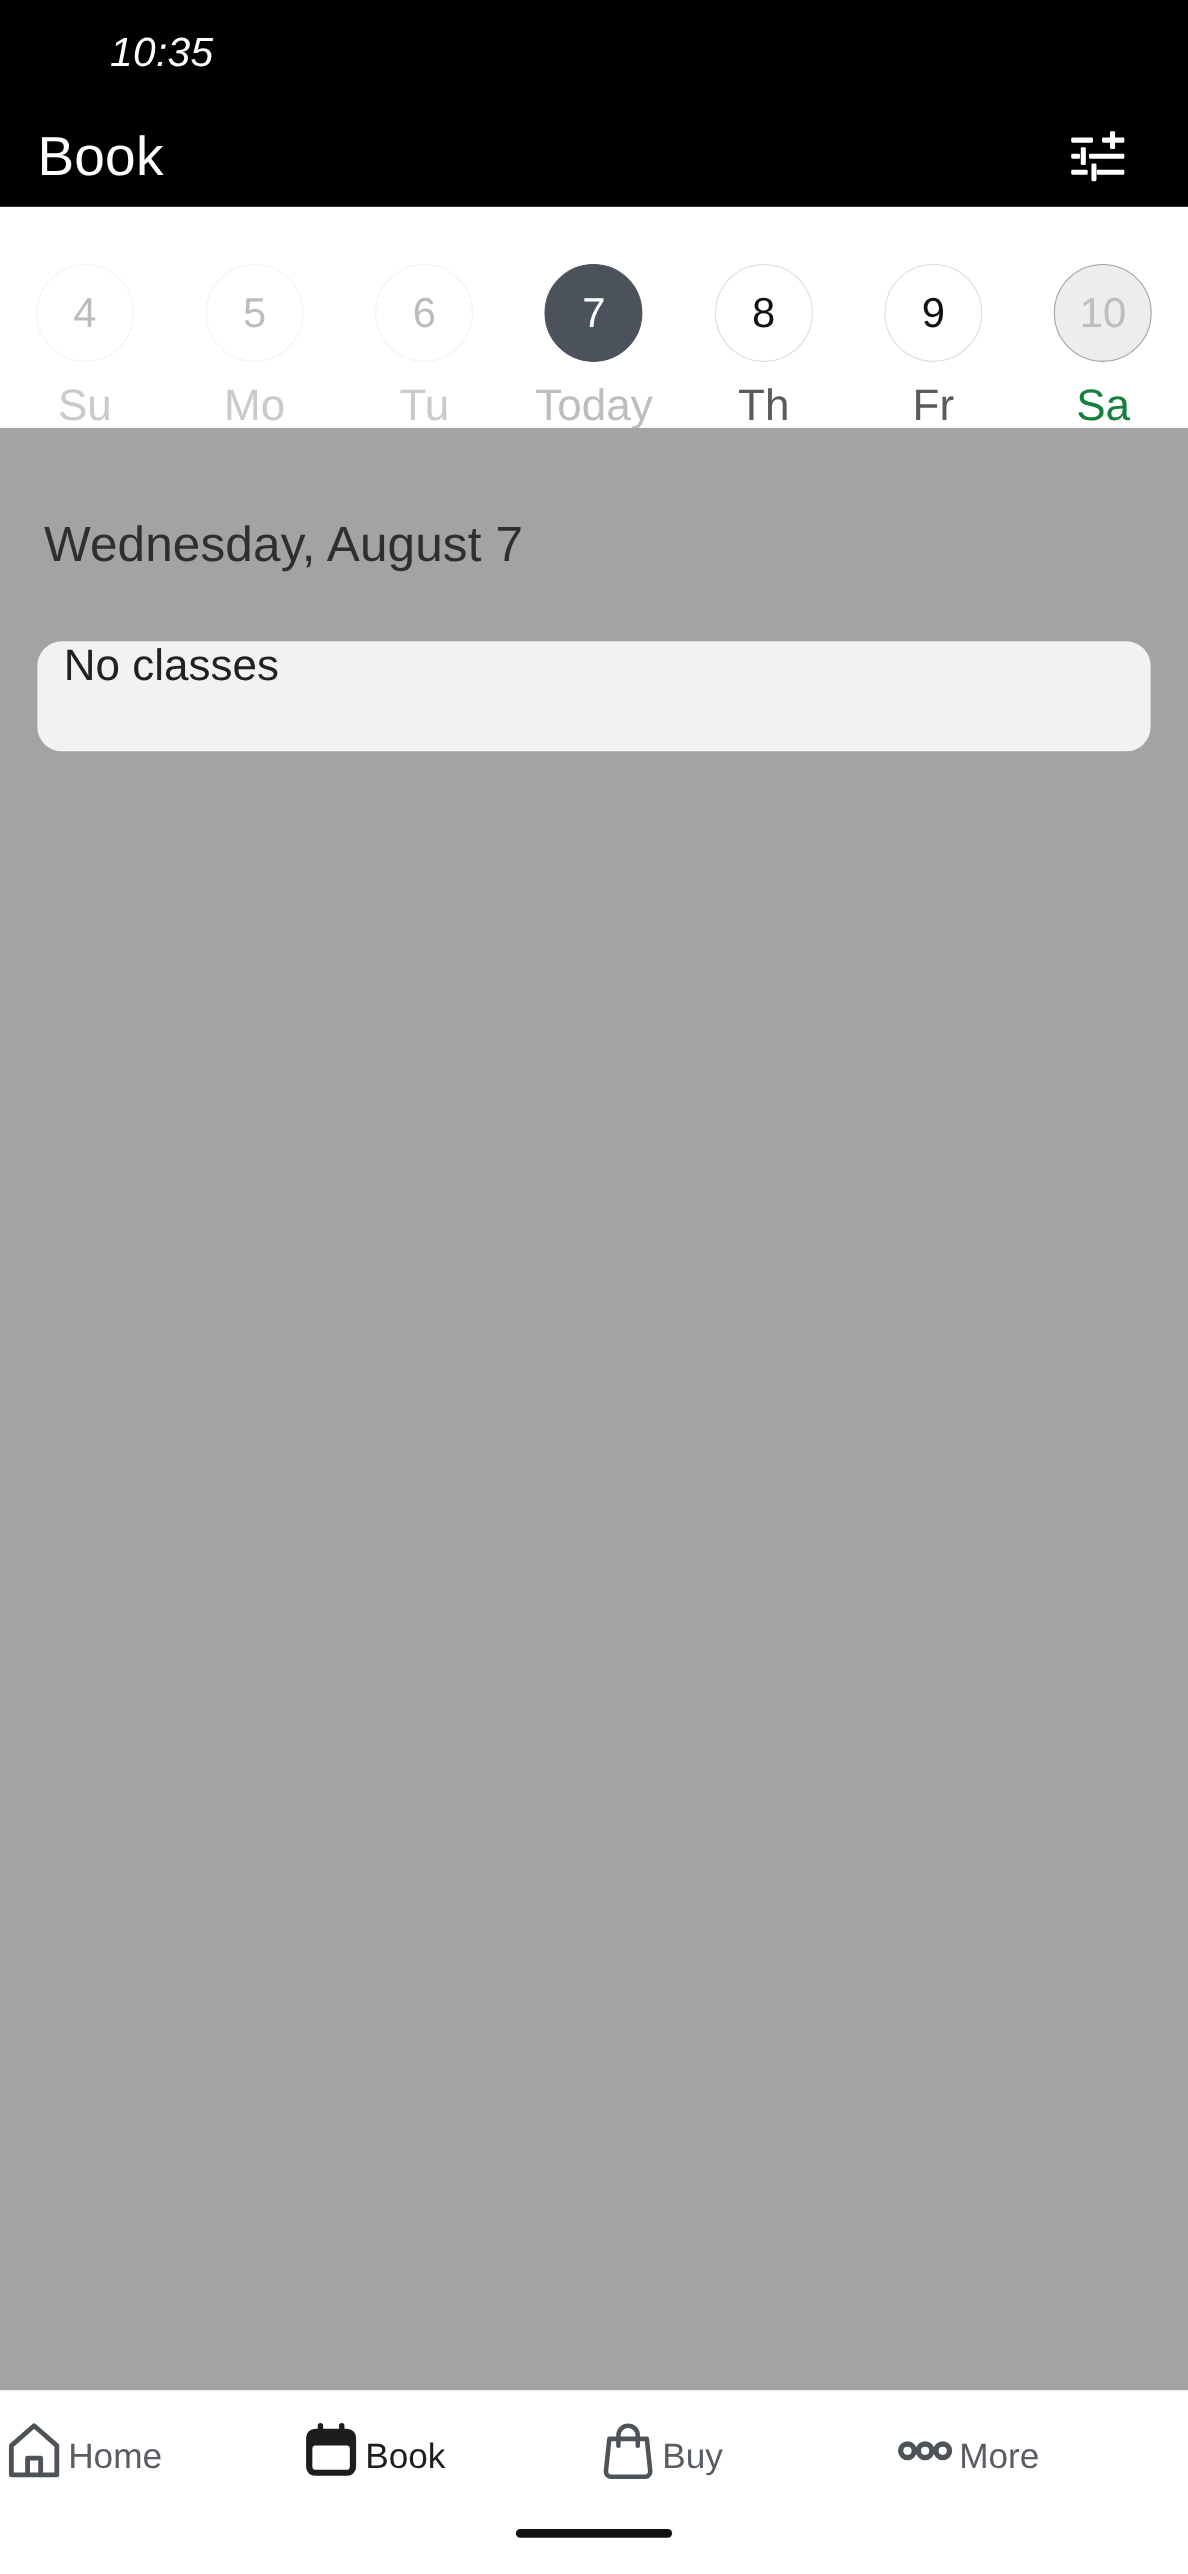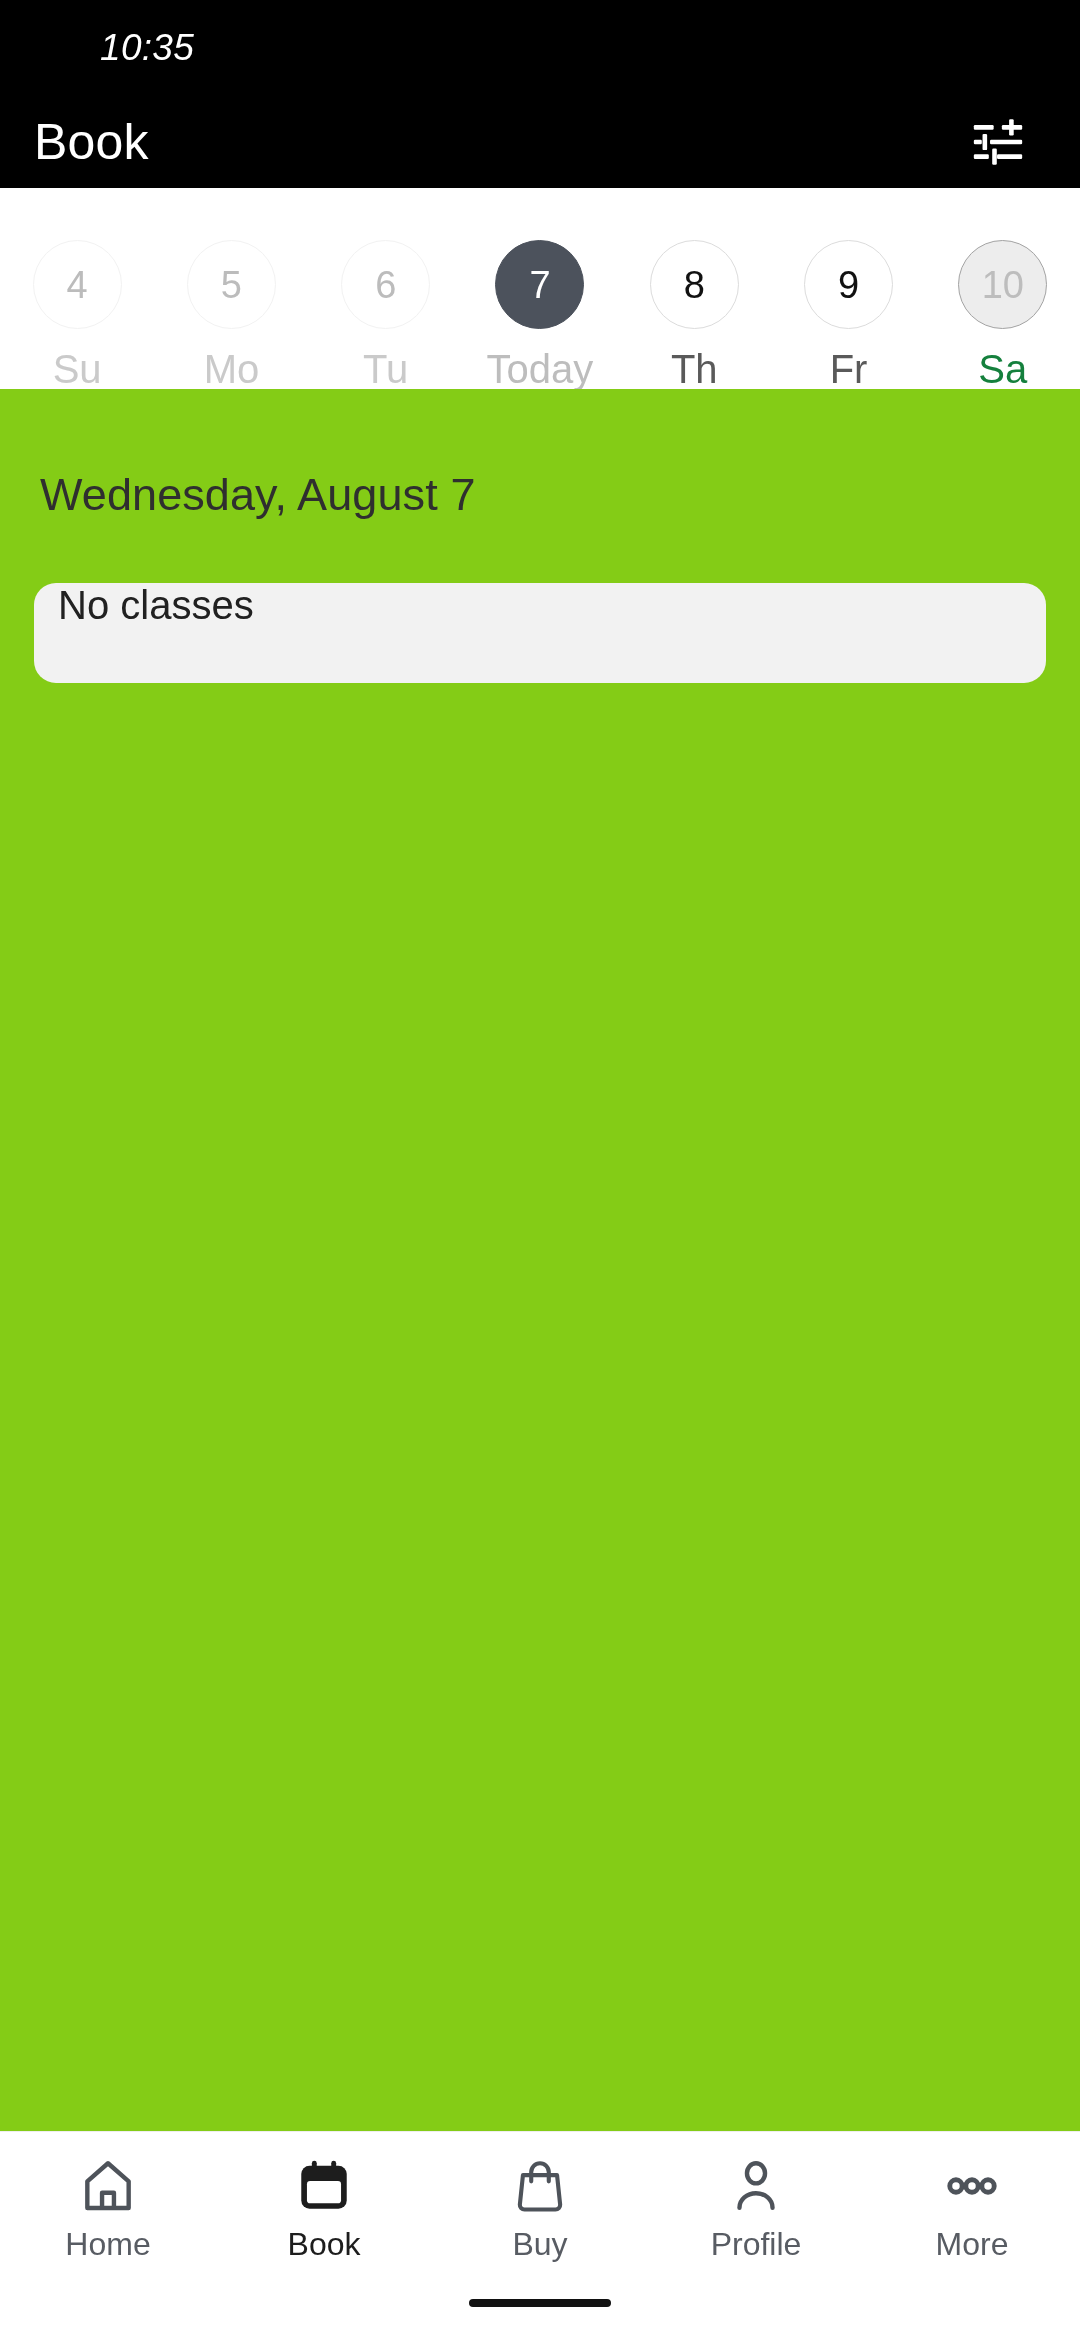--- a/index.html
+++ b/index.html
@@ -99,21 +99,21 @@
   }
   .daylabel.past { color:#cacaca; }
   .daylabel.today { color:#bdbdbd; }
   .daylabel.future { color:#5a5a5a; }
   .daylabel.disabled { color:#15803d; }
 
   
   .content {
     flex:1 1 auto;
     padding:0 34px;
-    background:#84cc16;
+    background:#a3a3a3;
     overflow:hidden;
   }
   .date-heading {
     margin-top:80px;
     font-size:45px;
     color:#2f2f2f;
     font-weight:400;
     letter-spacing:0.1px;
     padding-left:6px;
   }
@@ -135,21 +135,21 @@
   .bottomnav {
     flex:0 0 auto;
     border-top:1px solid #eeeeee;
     background:#ffffff;
     padding-top:22px;
     padding-bottom:6px;
     display:flex;
   }
   .navitem {
     flex:1 1 0;
-    display:flex; flex-direction:column; align-items:center;
+    display:flex; flex-direction:row; align-items:center;
     cursor:pointer;
   }
   .navicon {
     height:64px;
     display:flex; align-items:center; justify-content:center;
   }
   .navlabel {
     margin-top:10px;
     font-size:32px;
     line-height:1;
@@ -270,29 +270,20 @@
     <div class="navitem">
       <div class="navicon">
         <svg width="62" height="62" viewBox="0 0 24 24" aria-hidden="true">
           <path d="M5.4 7.8 H18.6 L19.8 19.2 a1.8 1.8 0 0 1 -1.8 1.9 H6 a1.8 1.8 0 0 1 -1.8 -1.9 Z" fill="none" stroke="#4e535a" stroke-width="1.6" stroke-linejoin="round"></path>
           <path d="M8.6 10.2 V6.6 a3.4 3.4 0 0 1 6.8 0 V10.2" fill="none" stroke="#4e535a" stroke-width="1.6" stroke-linecap="round"></path>
         </svg>
       </div>
       <div class="navlabel">Buy</div>
     </div>
 
-    <div class="navitem">
-      <div class="navicon">
-        <svg width="62" height="62" viewBox="0 0 24 24" aria-hidden="true">
-          <ellipse cx="12" cy="7.1" rx="3.5" ry="3.9" fill="none" stroke="#4e535a" stroke-width="1.7"></ellipse>
-          <path d="M5.6 20.4 a6.4 5.6 0 0 1 12.8 0" fill="none" stroke="#4e535a" stroke-width="1.7" stroke-linecap="round"></path>
-        </svg>
-      </div>
-      <div class="navlabel">Profile</div>
-    </div>
 
     <div class="navitem">
       <div class="navicon">
         <svg width="62" height="62" viewBox="0 0 24 24" aria-hidden="true">
           <circle cx="5.8" cy="12" r="2.4" fill="none" stroke="#4e535a" stroke-width="1.9"></circle>
           <circle cx="12" cy="12" r="2.4" fill="none" stroke="#4e535a" stroke-width="1.9"></circle>
           <circle cx="18.2" cy="12" r="2.4" fill="none" stroke="#4e535a" stroke-width="1.9"></circle>
         </svg>
       </div>
       <div class="navlabel">More</div>

